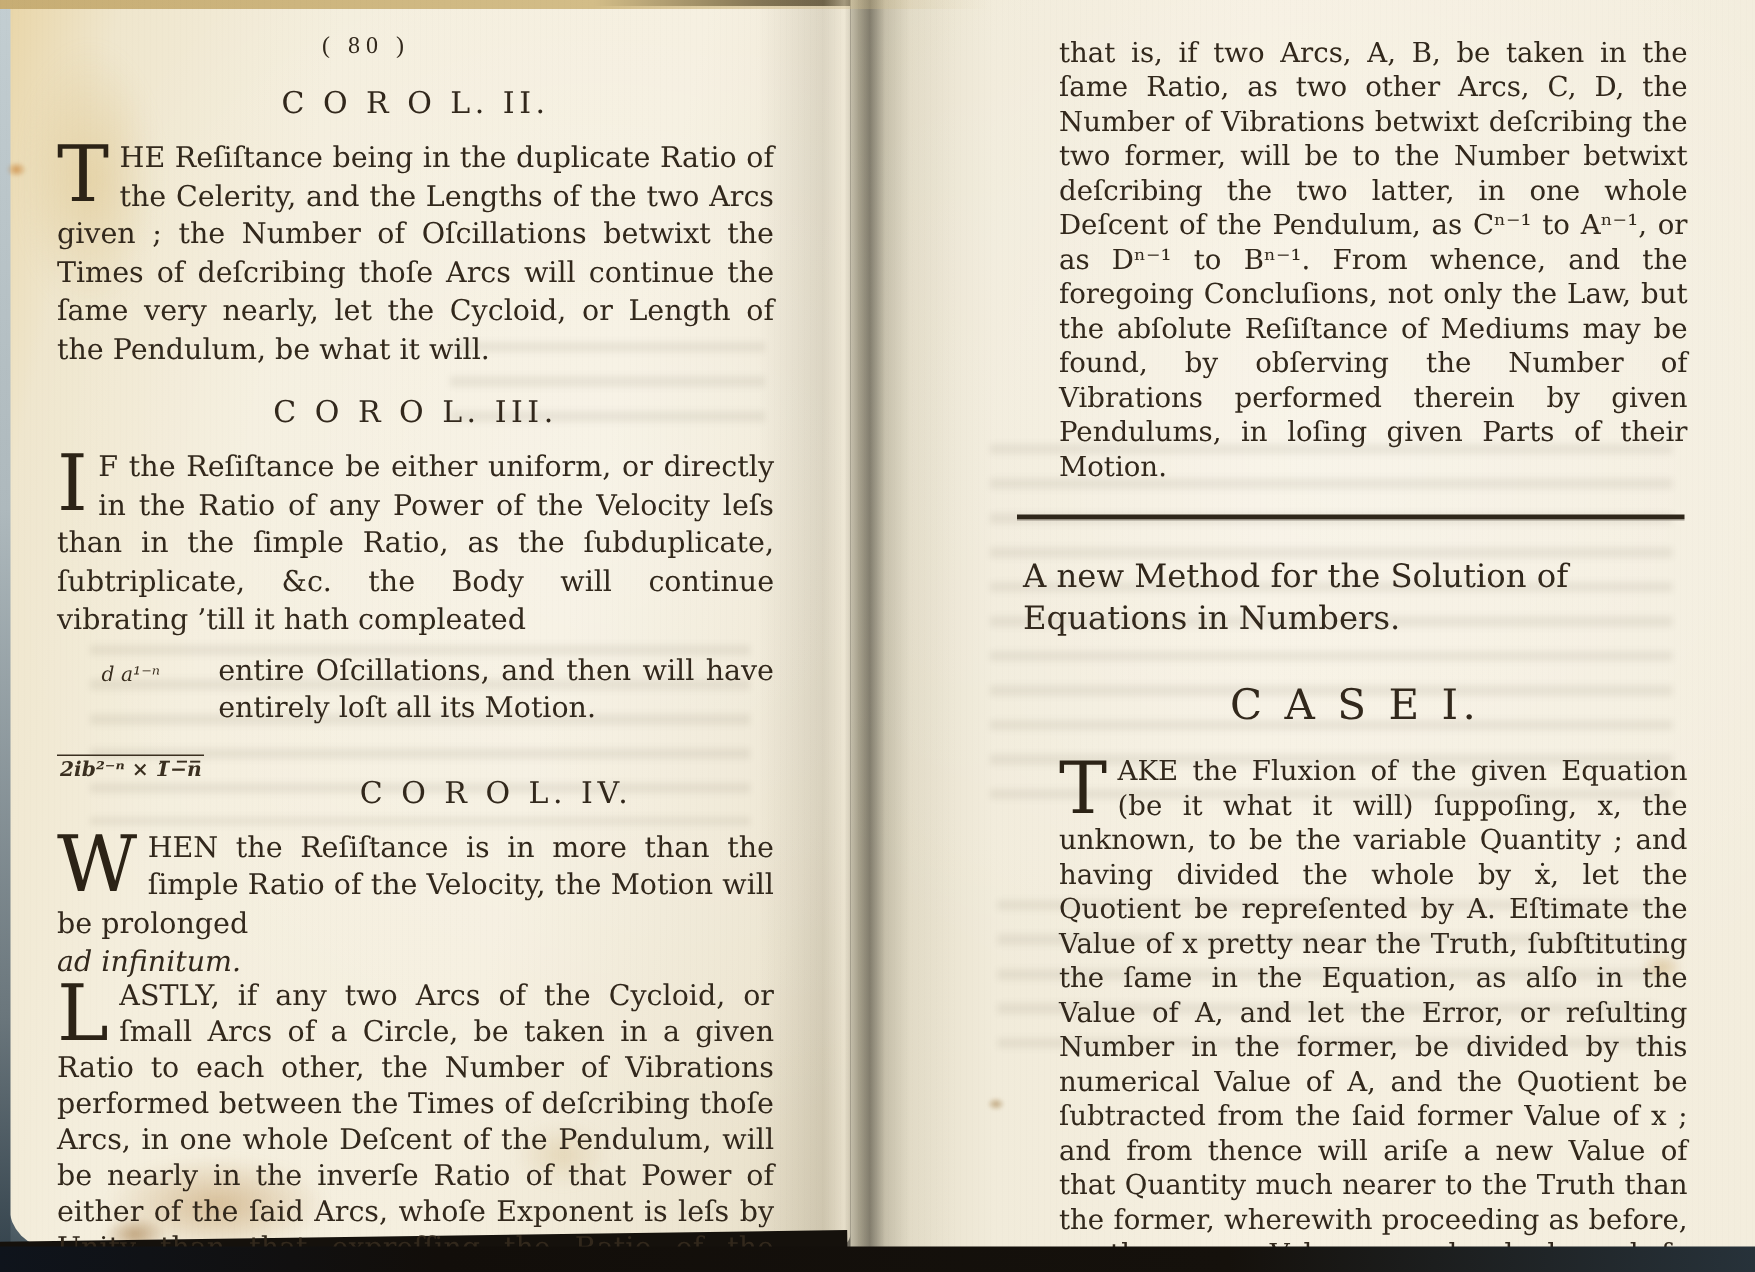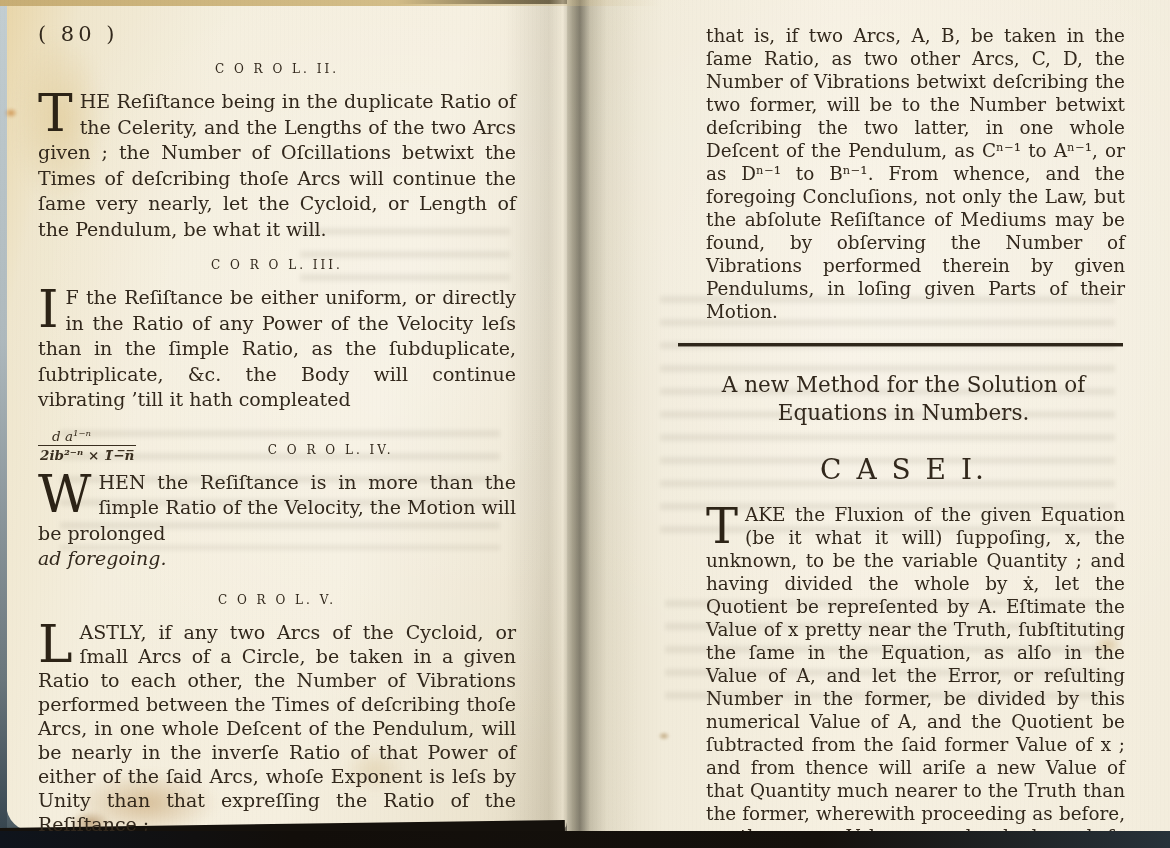--- a/index.html
+++ b/index.html
@@ -66,43 +66,43 @@
   .stain { position:absolute; z-index:4; border-radius:50%; pointer-events:none; }
   .ghost {
     position:absolute; z-index:3; pointer-events:none; opacity:.12; filter:blur(2px);
     background:repeating-linear-gradient(to bottom,
       rgba(105,96,76,0.8) 0 7px, rgba(0,0,0,0) 7px 23px);
   }
   
   .col { position:absolute; z-index:5; color:#32281c; }
   .col-left  { left:38px;  top:22px; width:478px; }
   .col-right { left:682px; top:24px; width:443px; }
-  .pgnum { font-size:21px; letter-spacing:4px; margin-bottom:14px; }
+  .pgnum { text-align:center; font-size:16px; letter-spacing:4px; margin-bottom:14px;font-family:Liberation Serif, serif; }
   .pgnum-l { padding-right:66px; }
   .corol-head {
-    text-align:center; font-size:12px; letter-spacing:3px;
+    text-align:center; font-size:20px; letter-spacing:3px;
     margin:16px 0 13px; white-space:nowrap;
   }
   .para { font-size:19px; line-height:25.5px; text-align:justify; text-justify:inter-word; }
   .para-r { font-size:18.4px; line-height:23px; text-align:justify;margin-left:24px; }
   .dropcap {
     float:left; font-size:52px; line-height:42px; padding:3px 7px 0 0; color:#2c2316;
   }
   .frac {
-    float:left; display:inline-flex; flex-direction:column; align-items:flex-start;
-    font-style:italic; font-size:13.5px; line-height:16px; margin:7px 9px 0 0; color:#3a2f20;
+    float:left; display:inline-flex; flex-direction:column; align-items:center;
+    font-style:italic; font-size:13.5px; line-height:16px; margin:7px 9px 0 0; color:#3a2f20;gap:44px;
   }
   .frac-num { padding:0 14px 1px; }
   .frac-den { border-top:1.6px solid #3a2f20; padding:1px 2px 0; white-space:nowrap;font-weight:bold; }
   .italic-line { font-style:italic; font-size:19px; margin-top:1px; }
   .rule {
     margin:20px 2px 0 -4px; height:4px;
     border-top:3px solid #2e261a; border-bottom:1px solid rgba(46,38,26,0.45);
   }
-  .method-title { text-align:center; font-size:21.5px; line-height:28px; margin:24px 0 0; }
+  .method-title { text-align:left; font-size:21.5px; line-height:28px; margin:24px 0 0; }
   .case-head { text-align:center; font-size:28px; letter-spacing:3px; margin:26px 0 0; }
   .case-sub { text-align:center; font-style:italic; font-size:18.5px; line-height:23px; margin:19px 0 0; }
   .take-wrap { margin-top:17px; }
 </style>
 </head>
 <body>
 
 <div id="canvas">
 
   <div class="corner-bg"></div>
@@ -136,30 +136,29 @@
     </div>
 
     <div class="corol-head">C O R O L.  III.</div>
     <div class="para">
       <span class="dropcap">I</span><span>F the Reſiſtance be either uniform, or directly in the Ratio of any Power of the Velocity leſs than in the ſimple Ratio, as the ſubduplicate, ſubtriplicate, &amp;c. the Body will continue vibrating ’till it hath compleated</span>
     </div>
     <div class="para" style="margin-top:8px;">
       <span class="frac">
         <span class="frac-num">d a¹⁻ⁿ</span>
         <span class="frac-den">2ib²⁻ⁿ × 1̅−̅n̅</span>
-      </span>
+      </span><span>entire Oſcillations, and then will have entirely loſt all its Motion.</span>
     </div>
 
     <div class="corol-head" style="margin-top:30px;">C O R O L.  IV.</div>
     <div class="para">
       <span class="dropcap">W</span><span>HEN the Reſiſtance is in more than the ſimple Ratio of the Velocity, the Motion will be prolonged</span>
     </div>
-    <div class="italic-line">ad foregoing.</div>
+    <div class="italic-line">ad infinitum.</div>
 
-    <div class="corol-head" style="margin-top:24px;">C O R O L.  V.</div>
     <div class="para" style="line-height:24px;">
       <span class="dropcap">L</span><span>ASTLY, if any two Arcs of the Cycloid, or ſmall Arcs of a Circle, be taken in a given Ratio to each other, the Number of Vibrations performed between the Times of deſcribing thoſe Arcs, in one whole Deſcent of the Pendulum, will be nearly in the inverſe Ratio of that Power of either of the ſaid Arcs, whoſe Exponent is leſs by Unity than that expreſſing the Ratio of the Reſiſtance ;</span>
     </div>
 
   </div>
 
   <div class="col col-right">
 
     <div class="para-r">that is, if two Arcs, A, B, be taken in the ſame Ratio, as two other Arcs, C, D, the Number of Vibrations betwixt deſcribing the two former, will be to the Number betwixt deſcribing the two latter, in one whole Deſcent of the Pendulum, as Cⁿ⁻¹ to Aⁿ⁻¹, or as Dⁿ⁻¹ to Bⁿ⁻¹.  From whence, and the foregoing Concluſions, not only the Law, but the abſolute Reſiſtance of Mediums may be found, by obſerving the Number of Vibrations performed therein by given Pendulums, in loſing given Parts of their Motion.</div>
 

